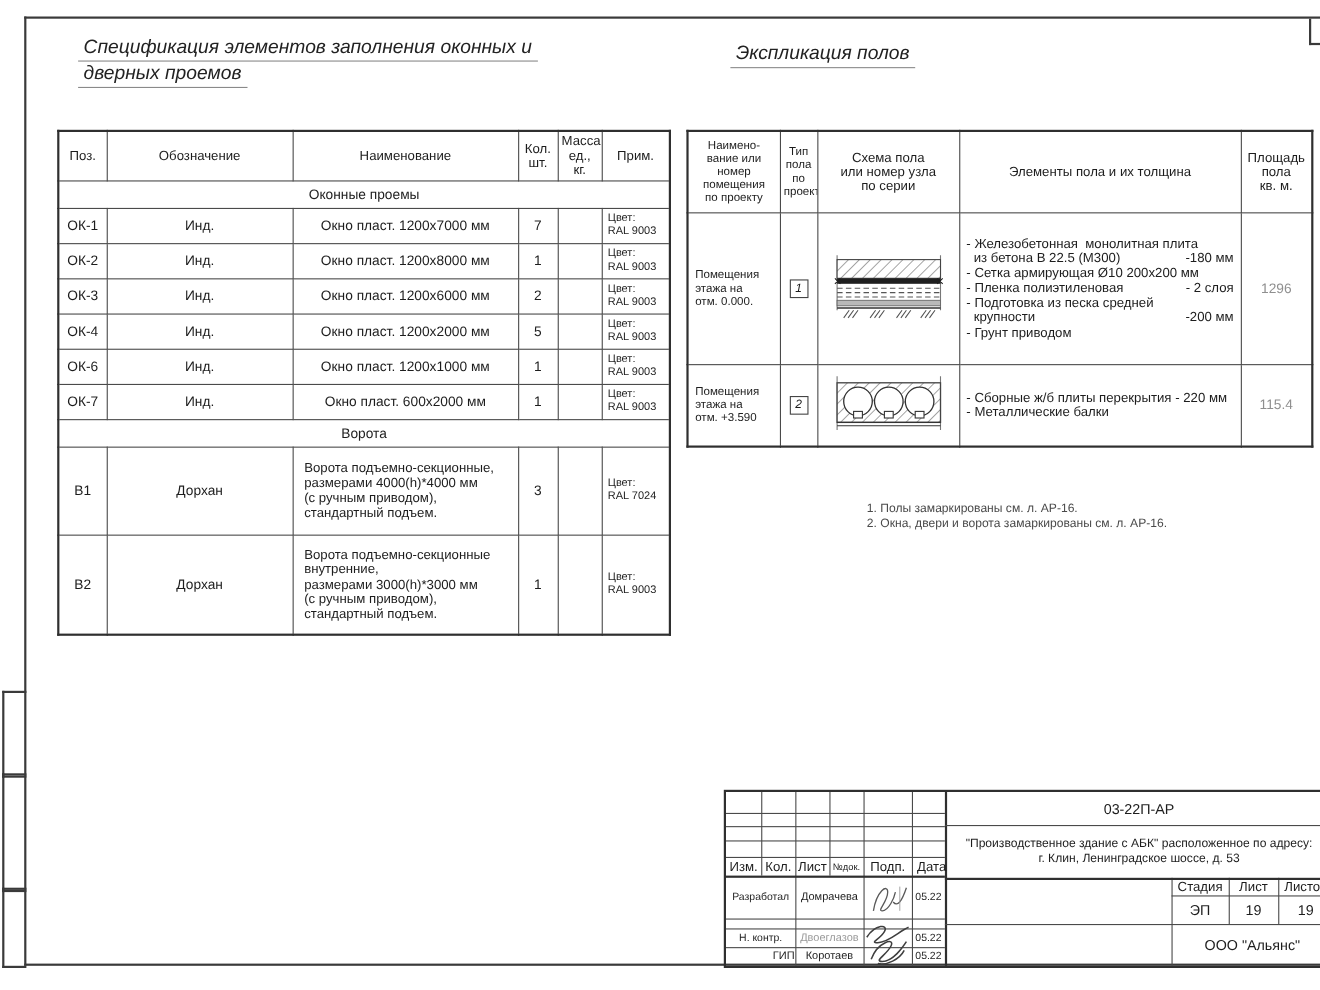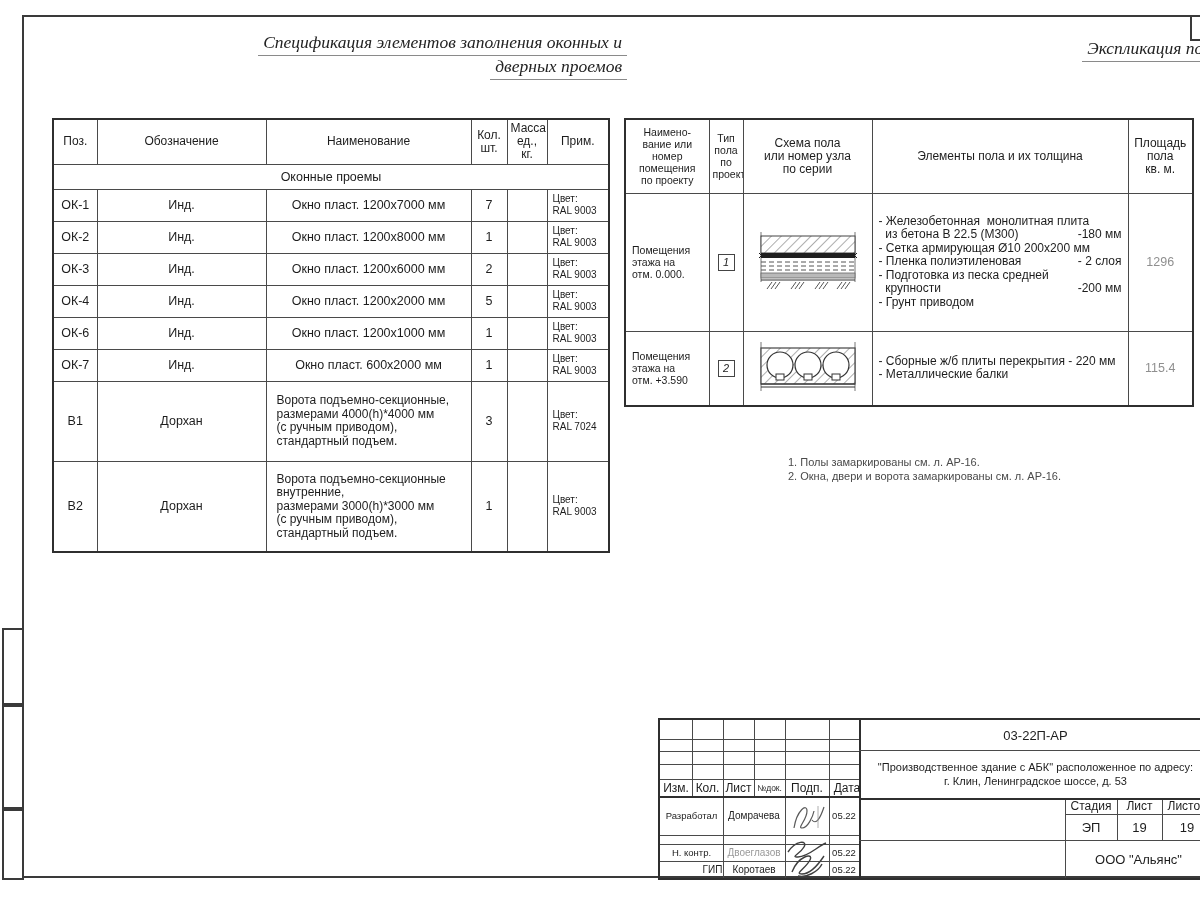--- a/index.html
+++ b/index.html
@@ -6,21 +6,21 @@
   body{width:1200px;height:900px;overflow:hidden;position:relative;
        font-family:"Liberation Sans",sans-serif;color:#1d1d1d;}
   .sheet{position:absolute;left:0;top:0;width:1200px;height:900px;background:#fff;}
   
   .frame{position:absolute;left:22px;top:15px;width:1210px;height:859px;
          border-left:2px solid #3a3a3a;border-top:2px solid #3a3a3a;border-bottom:2px solid #3a3a3a;}
   .foldbox{position:absolute;left:1190px;top:17px;width:30px;height:22px;
            border-left:2px solid #3a3a3a;border-bottom:2px solid #3a3a3a;}
   .edgebox{position:absolute;border:2px solid #3a3a3a;border-right:none;left:2px;width:20px;}
   
-  .hgroup{position:absolute;text-align:right;font-family:Liberation Serif, serif;}
+  .hgroup{position:absolute;text-align:left;}
   .hline{display:inline-block;font-style:italic;font-size:17.5px;color:#222;
          border-bottom:1.5px solid #8a8a8a;padding:0 5px 3px 5px;line-height:20px;}
   
   table{border-collapse:collapse;table-layout:fixed;position:absolute;background:#fff;border:2px solid #2f2f2f;}
   td{border:1px solid #4a4a4a;text-align:center;vertical-align:middle;
      font-size:12.5px;color:#1d1d1d;padding:2px 3px;overflow:hidden;}
   .pre{white-space:pre-line;}
   .leftal{text-align:left;padding-left:10px;}
   .notecell{font-size:10px;text-align:left;padding-left:5px;line-height:12px;}
   .sect{font-size:12.5px;}
@@ -140,20 +140,23 @@
 RAL 9003</td>
     </tr>
     <tr style="height:32px">
       <td>ОК-7</td>
       <td>Инд.</td>
       <td>Окно пласт. 600х2000 мм</td>
       <td>1</td>
       <td></td>
       <td class="notecell pre">Цвет:
 RAL 9003</td>
+    </tr>
+    <tr style="height:25px">
+      <td colspan="6" class="sect">Ворота</td>
     </tr>
     <tr style="height:80px">
       <td>В1</td>
       <td>Дорхан</td>
       <td class="leftal pre" style="font-size:12px;line-height:13.5px;">Ворота подъемно-секционные,
 размерами 4000(h)*4000 мм
 (с ручным приводом),
 стандартный  подъем.</td>
       <td>3</td>
       <td></td>

